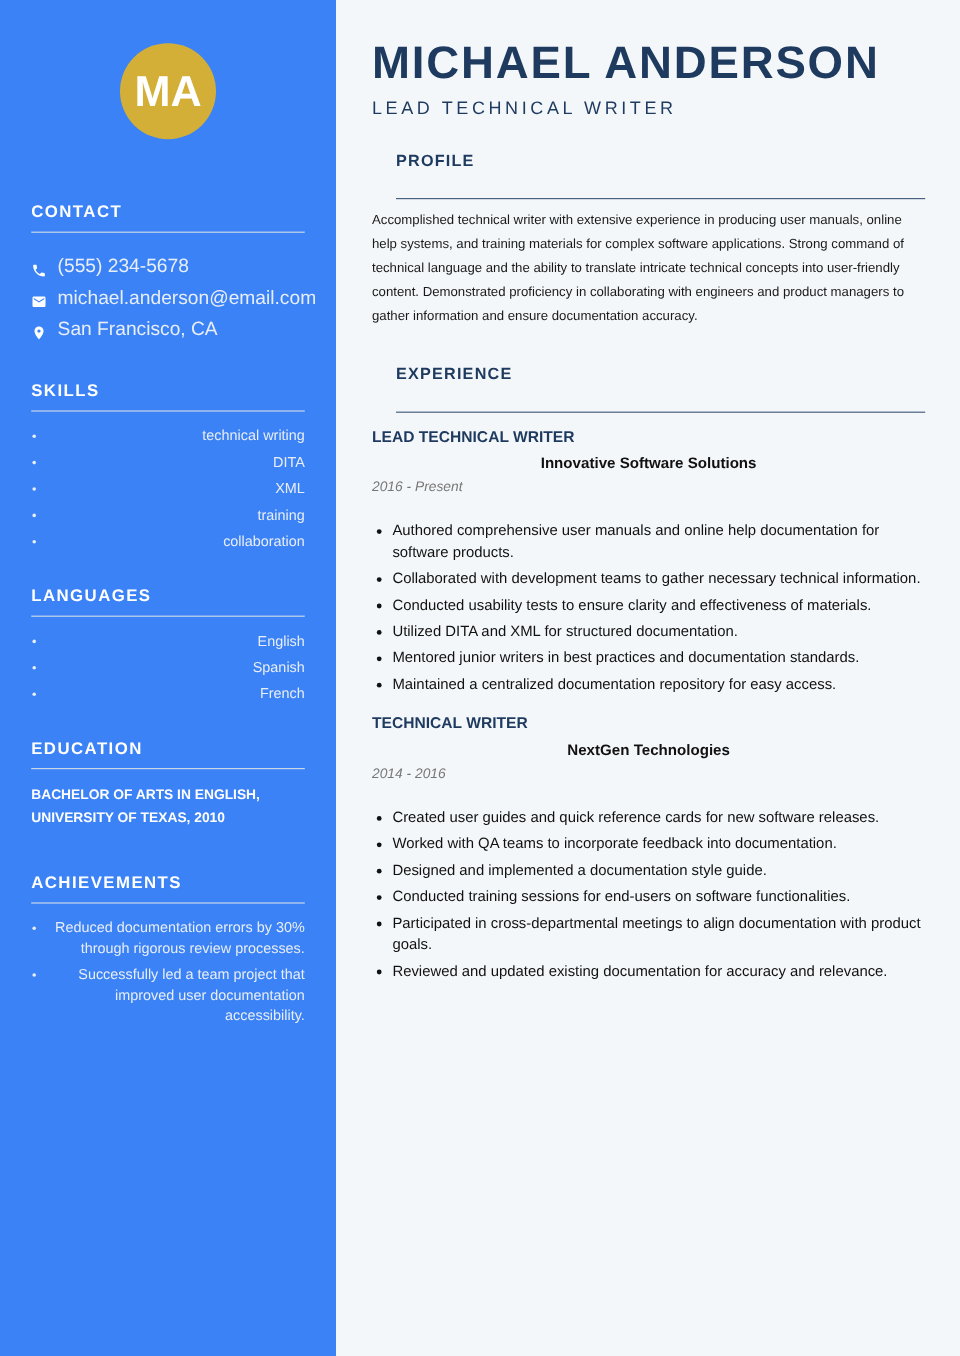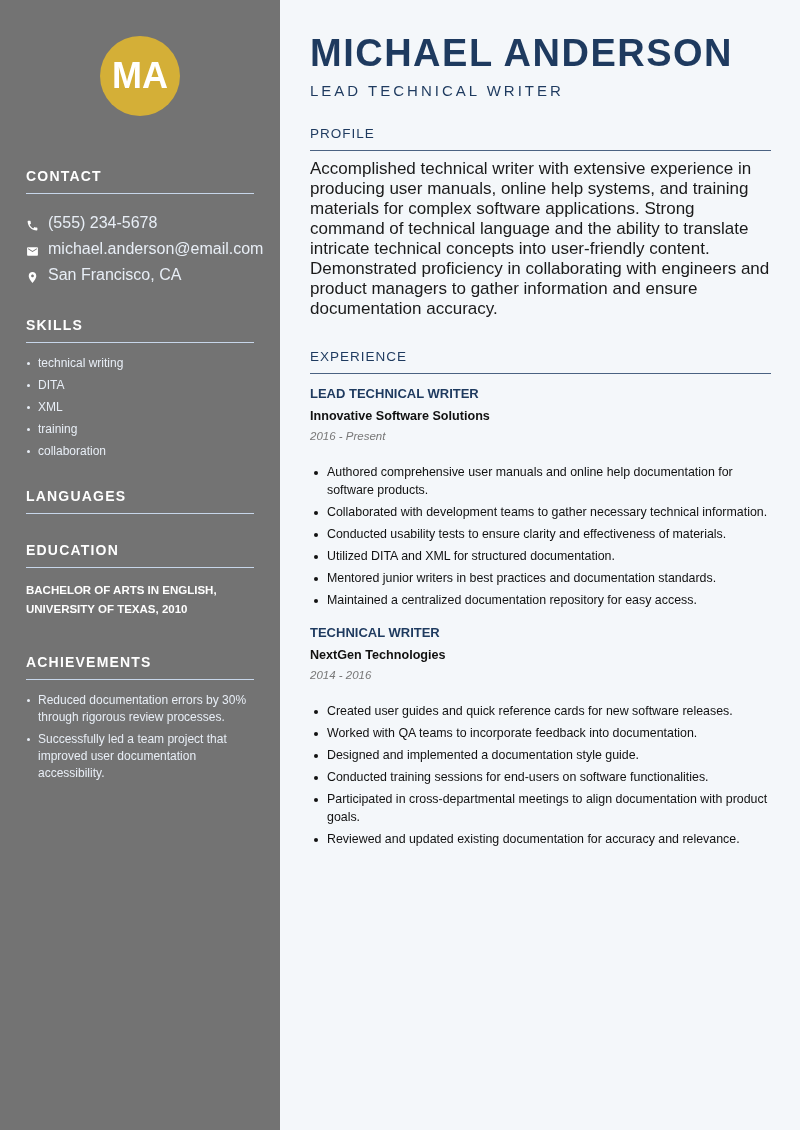--- a/index.html
+++ b/index.html
@@ -6,21 +6,21 @@
   html, body { width: 800px; height: 1130px; }
   body {
     font-family: "Liberation Sans", "DejaVu Sans", sans-serif;
     background: #f4f7fa;
     display: flex;
     overflow: hidden;
   }
   .sidebar {
     width: 280px;
     height: 1130px;
-    background: #737373;
+    background: #3b82f6;
     color: #ffffff;
     padding: 36px 26px 0 26px;
     flex-shrink: 0;
   }
   .avatar {
     width: 80px; height: 80px;
     border-radius: 50%;
     background: #d4af37;
     margin: 0 auto;
     margin-left: 74px;
@@ -41,21 +41,21 @@
     border-bottom: 1.5px solid #c7d6ea;
     margin-bottom: 12px;
   }
   .contact-item {
     display: flex; align-items: flex-end;
     font-size: 16px;
     color: #e8eef6;
     height: 26px;
   }
   .contact-item svg { width: 13px; height: 13px; margin-right: 9px; flex-shrink: 0; }
-  .side-list { list-style: none; }
+  .side-list { list-style: none; text-align: right; }
   .side-list li {
     position: relative;
     padding-left: 12px;
     font-size: 12px;
     line-height: 17px;
     color: #e8eef6;
     margin-bottom: 5px;
   }
   .side-list li::before {
     content: "";
@@ -86,46 +86,48 @@
     line-height: 46px;
   }
   .title {
     font-size: 15px;
     color: #1e3a5f;
     letter-spacing: 3px;
     margin-top: 6px;
   }
   .main-heading {
     font-size: 13.5px;
-    font-weight: normal;
+    font-weight: bold;
     color: #1e3a5f;
     letter-spacing: 1px;
-    padding-bottom: 9px;
+    padding-bottom: 24px;
     border-bottom: 1.5px solid #4a6282;
     margin-top: 30px;
     margin-bottom: 8px;
+    margin-left: 20px;
   }
   .main-heading.first { margin-top: 27px; }
   .profile-text {
-    font-size: 17px;
+    font-size: 11px;
     line-height: 20px;
     color: #1a1a1a;
   }
   .job { margin-top: 12px; }
   .job + .job { margin-top: 16px; }
   .job-title {
     font-size: 13px;
     font-weight: bold;
     color: #1e3a5f;
   }
   .job-company {
     font-size: 12.6px;
     font-weight: bold;
     color: #111;
     margin-top: 8px;
+    text-align: center;
   }
   .job-dates {
     font-size: 11.5px;
     font-style: italic;
     color: #777;
     margin-top: 7px;
   }
   .job-list { list-style: none; margin-top: 22px; }
   .job-list li {
     position: relative;
@@ -178,20 +180,25 @@
       <li>technical writing</li>
       <li>DITA</li>
       <li>XML</li>
       <li>training</li>
       <li>collaboration</li>
     </ul>
   </section>
 
   <section class="side-section" style="margin-top:28px">
     <h3 class="side-heading">LANGUAGES</h3>
+    <ul class="side-list compact">
+      <li>English</li>
+      <li>Spanish</li>
+      <li>French</li>
+    </ul>
   </section>
 
   <section class="side-section" style="margin-top:28px">
     <h3 class="side-heading">EDUCATION</h3>
     <div class="edu-text">BACHELOR OF ARTS IN ENGLISH,</div>
     <div class="edu-text">UNIVERSITY OF TEXAS, 2010</div>
   </section>
 
   <section class="side-section" style="margin-top:36px">
     <h3 class="side-heading">ACHIEVEMENTS</h3>

